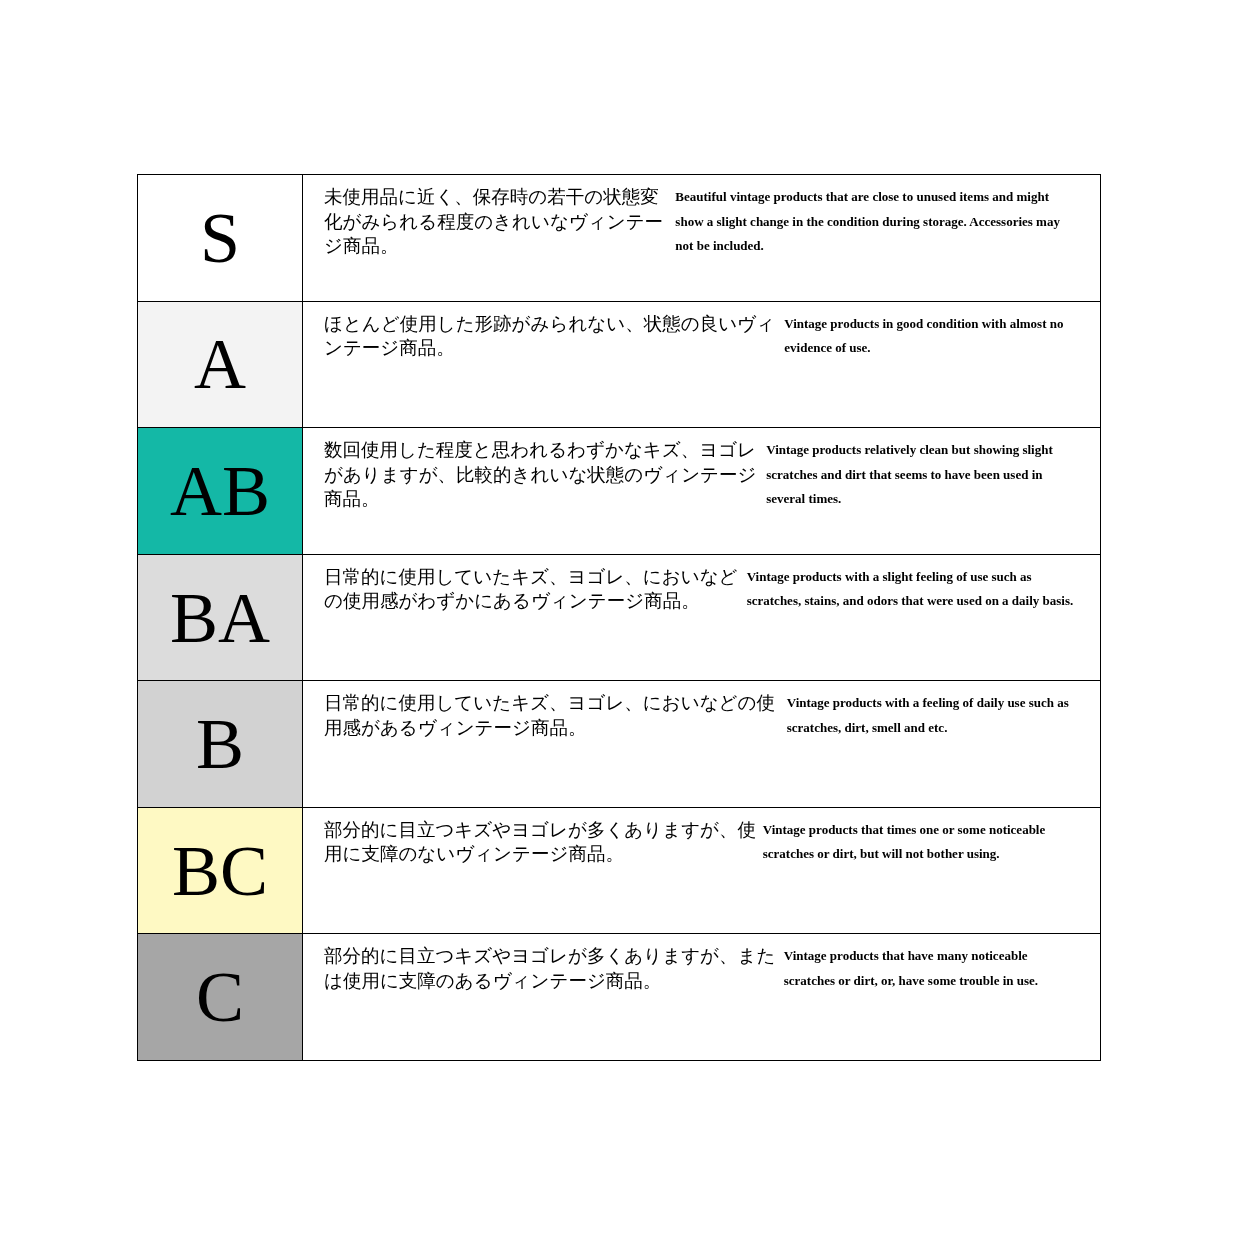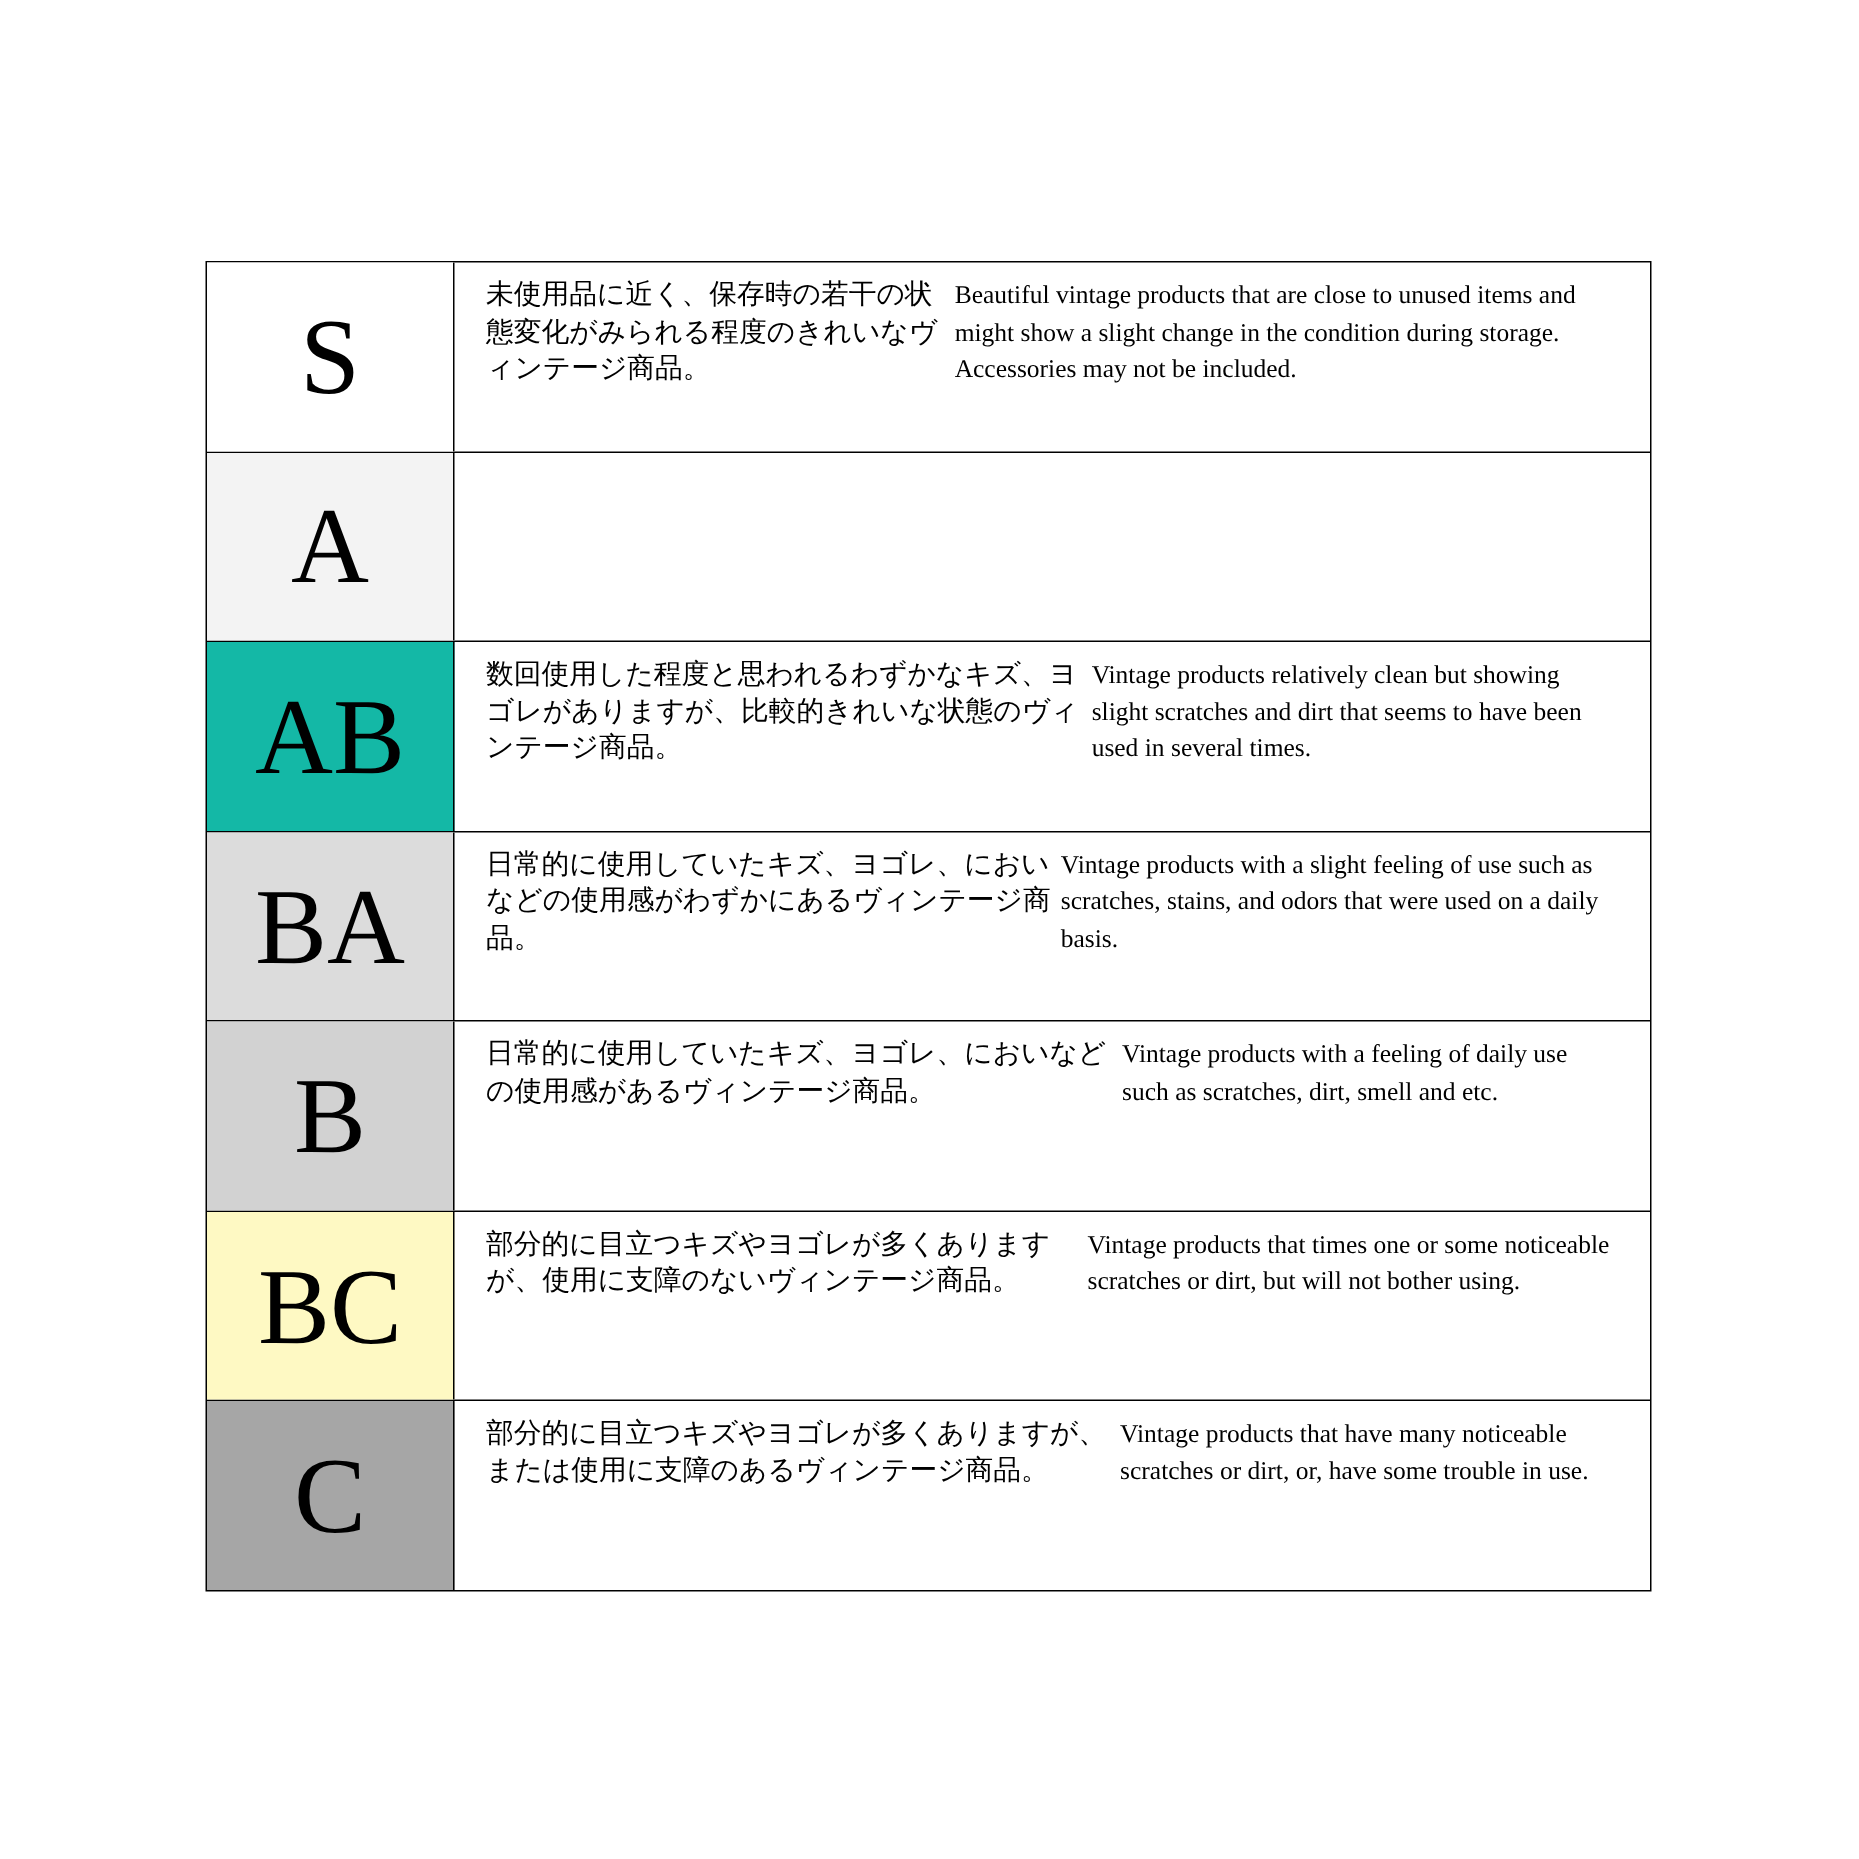--- a/index.html
+++ b/index.html
@@ -59,22 +59,23 @@
     padding: 10px 24px 10px 21px;
     box-sizing: border-box;
   }
   .desc-ja {
     margin: 0;
     font-size: 18.5px;
     line-height: 24.5px;
   }
   .desc-en {
     margin: 0;
-    font-size: 17px;
+    font-size: 13px;
     line-height: 24.5px;
+    font-weight: bold;
   }
 </style>
 </head>
 <body>
 
 <div class="page">
   <div class="grade-table">
 
     <div class="grade-row">
       <div class="grade-cell" style="background-color: rgb(255, 255, 255);">
@@ -82,20 +83,24 @@
       </div>
       <div class="desc-cell">
         <p class="desc-ja">未使用品に近く、保存時の若干の状態変化がみられる程度のきれいなヴィンテージ商品。</p>
         <p class="desc-en">Beautiful vintage products that are close to unused items and might show a slight change in the condition during storage. Accessories may not be included.</p>
       </div>
     </div>
 
     <div class="grade-row">
       <div class="grade-cell" style="background-color: rgb(243, 243, 243);">
         <span class="grade-label">A</span>
+      </div>
+      <div class="desc-cell">
+        <p class="desc-ja">ほとんど使用した形跡がみられない、状態の良いヴィンテージ商品。</p>
+        <p class="desc-en">Vintage products in good condition with almost no evidence of use.</p>
       </div>
     </div>
 
     <div class="grade-row">
       <div class="grade-cell" style="background-color: #14b8a6;">
         <span class="grade-label">AB</span>
       </div>
       <div class="desc-cell">
         <p class="desc-ja">数回使用した程度と思われるわずかなキズ、ヨゴレがありますが、比較的きれいな状態のヴィンテージ商品。</p>
         <p class="desc-en">Vintage products relatively clean but showing slight scratches and dirt that seems to have been used in several times.</p>

